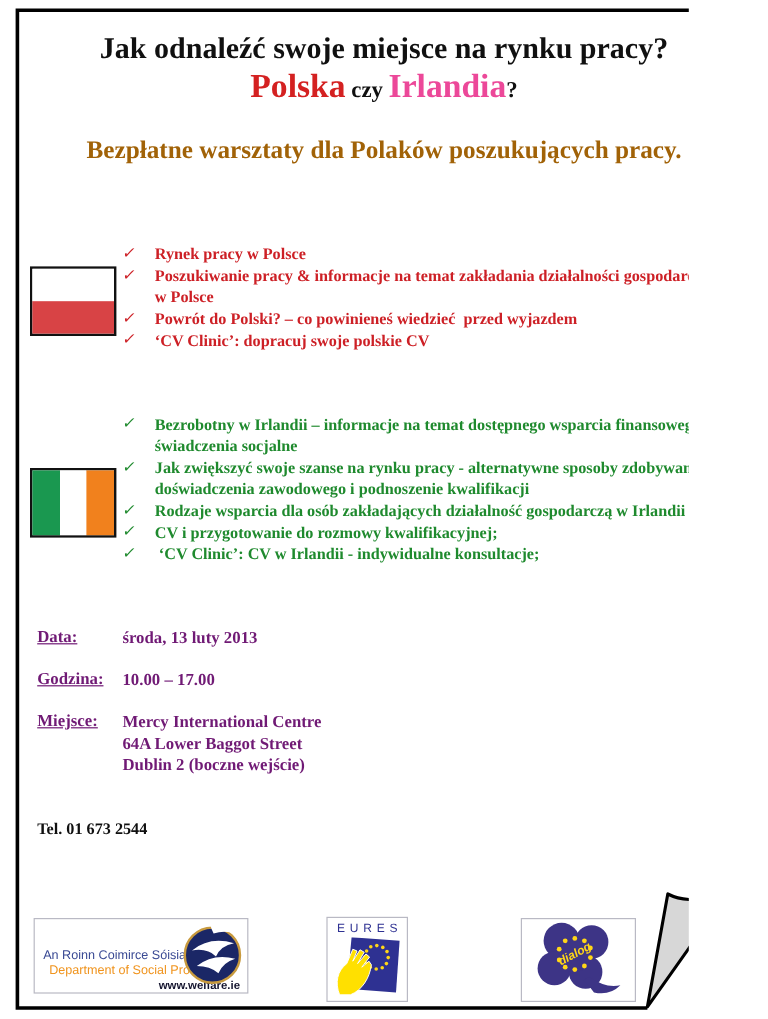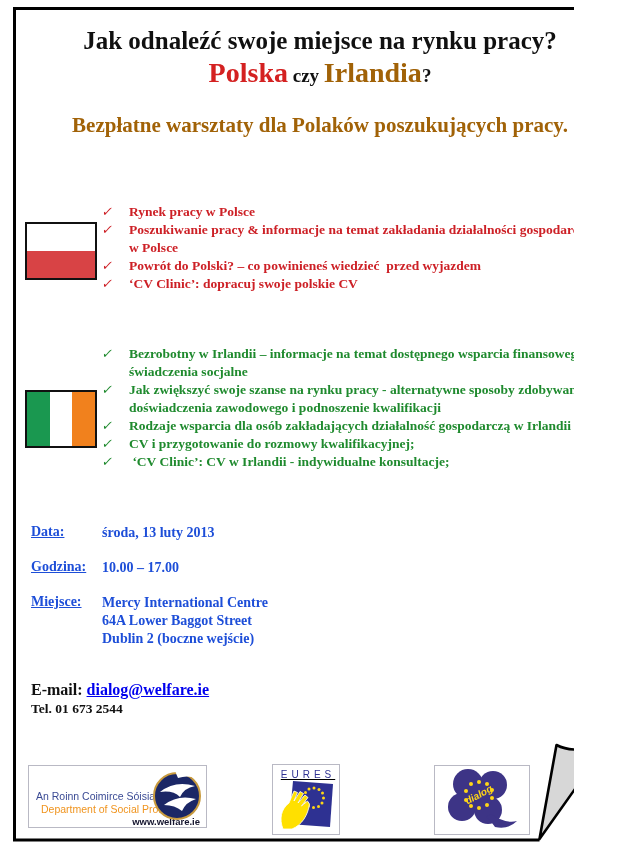--- a/index.html
+++ b/index.html
@@ -13,21 +13,21 @@
   
   .title1{
     top:27px;left:20px;width:600px;text-align:center;
     font-size:25px;font-weight:bold;color:#101010;letter-spacing:0px;
   }
   .title2{
     top:57px;left:20px;width:600px;text-align:center;font-weight:bold;
   }
   .title2 .red{color:#d42121;font-size:28px;}
   .title2 .mid{color:#101010;font-size:19px;}
-  .title2 .green{color:#a16207;font-size:28px;}
+  .title2 .green{color:#ec4899;font-size:28px;}
   .title2 .qm{color:#101010;font-size:19px;}
   .subtitle{
     top:112px;left:60px;width:520px;text-align:center;
     font-size:21px;line-height:27px;font-weight:bold;color:#a16207;
   }
 
   
   .flag{border:2px solid #111;box-sizing:border-box;}
   .flag-pl{top:222px;left:25px;width:72px;height:58px;display:flex;flex-direction:column;}
   .flag-pl .white{flex:1;background:#ffffff;}
@@ -46,38 +46,38 @@
   .bullets .chk{
     position:absolute;left:0;top:0;font-size:13px;
     font-family:"DejaVu Sans", sans-serif;transform:skewX(-12deg);
   }
   .list-pl{top:203px;left:102px;width:498px;color:#cd2026;}
   .list-pl .chk{color:#cd2026;}
   .list-ie{top:345px;left:102px;width:505px;color:#1f8a2e;}
   .list-ie .chk{color:#1f8a2e;}
 
   
-  .details{top:524px;left:31px;width:560px;font-size:14px;font-weight:bold;color:#1d4ed8;}
+  .details{top:524px;left:31px;width:560px;font-size:14px;font-weight:bold;color:#701a75;}
   .details .row{display:flex;margin-bottom:17px;}
   .details .lbl{width:71px;flex:0 0 71px;text-decoration:underline;}
   .details .val{line-height:18px;}
 
   
   .contact{top:680px;left:31px;width:570px;display:flex;color:#101010;}
   .contact .lbl{
     font-size:19px;font-weight:bold;text-decoration:underline;
     width:202px;flex:0 0 202px;
   }
   .contact .right{padding-top:1px;}
   .contact .email-line{font-size:16px;font-weight:bold;}
   .contact .email-line a{color:#0000ee;text-decoration:underline;cursor:pointer;}
   .contact .tel-line{font-size:13.5px;font-weight:bold;margin-top:2px;}
 
   
-  .logo-box{box-sizing:border-box;border:1px solid #b9b9c4;background:#fff;text-decoration:underline;}
+  .logo-box{box-sizing:border-box;border:1px solid #b9b9c4;background:#fff;}
   .dsp{top:765px;left:28px;width:179px;height:63px;font-family:"Liberation Sans", sans-serif;}
   .dsp .l1{position:absolute;left:7px;top:24px;font-size:10.5px;color:#3a4a94;white-space:nowrap;}
   .dsp .l2{position:absolute;left:12px;top:37px;font-size:10.5px;color:#f0941e;white-space:nowrap;}
   .dsp .l3{position:absolute;right:6px;top:50px;font-size:9.5px;font-weight:bold;color:#14142e;}
   .dsp .emblem{position:absolute;right:3px;top:1px;}
   .eures{top:764px;left:272px;width:68px;height:71px;text-align:center;}
   .eures .word{
     font-family:"Liberation Sans", sans-serif;font-size:10px;color:#2e3192;
     letter-spacing:4px;margin:4px 0 0 4px;
   }
@@ -140,21 +140,20 @@
       <span class="val">
         <span style="display:block">Mercy International Centre</span>
         <span style="display:block">64A Lower Baggot Street</span>
         <span style="display:block">Dublin 2 (boczne wejście)</span>
       </span>
     </div>
   </div>
 
   <div class="abs contact">
     <span class="right">
-      <span class="email-line"><span>E-mail: </span><a>dialog@welfare.ie</a></span>
       <span class="tel-line" style="display:block">Tel. 01 673 2544</span>
     </span>
   </div>
 
   <div class="abs logo-box dsp">
     <span class="l1">An Roinn Coimirce Sóisialaí</span>
     <span class="l2">Department of Social Protection</span>
     <span class="l3">www.welfare.ie</span>
     <svg class="emblem" width="52" height="54" viewBox="0 0 52 54">
       <circle cx="26" cy="29" r="23" fill="#1b2766" stroke="#c89a3e" stroke-width="2"></circle>

